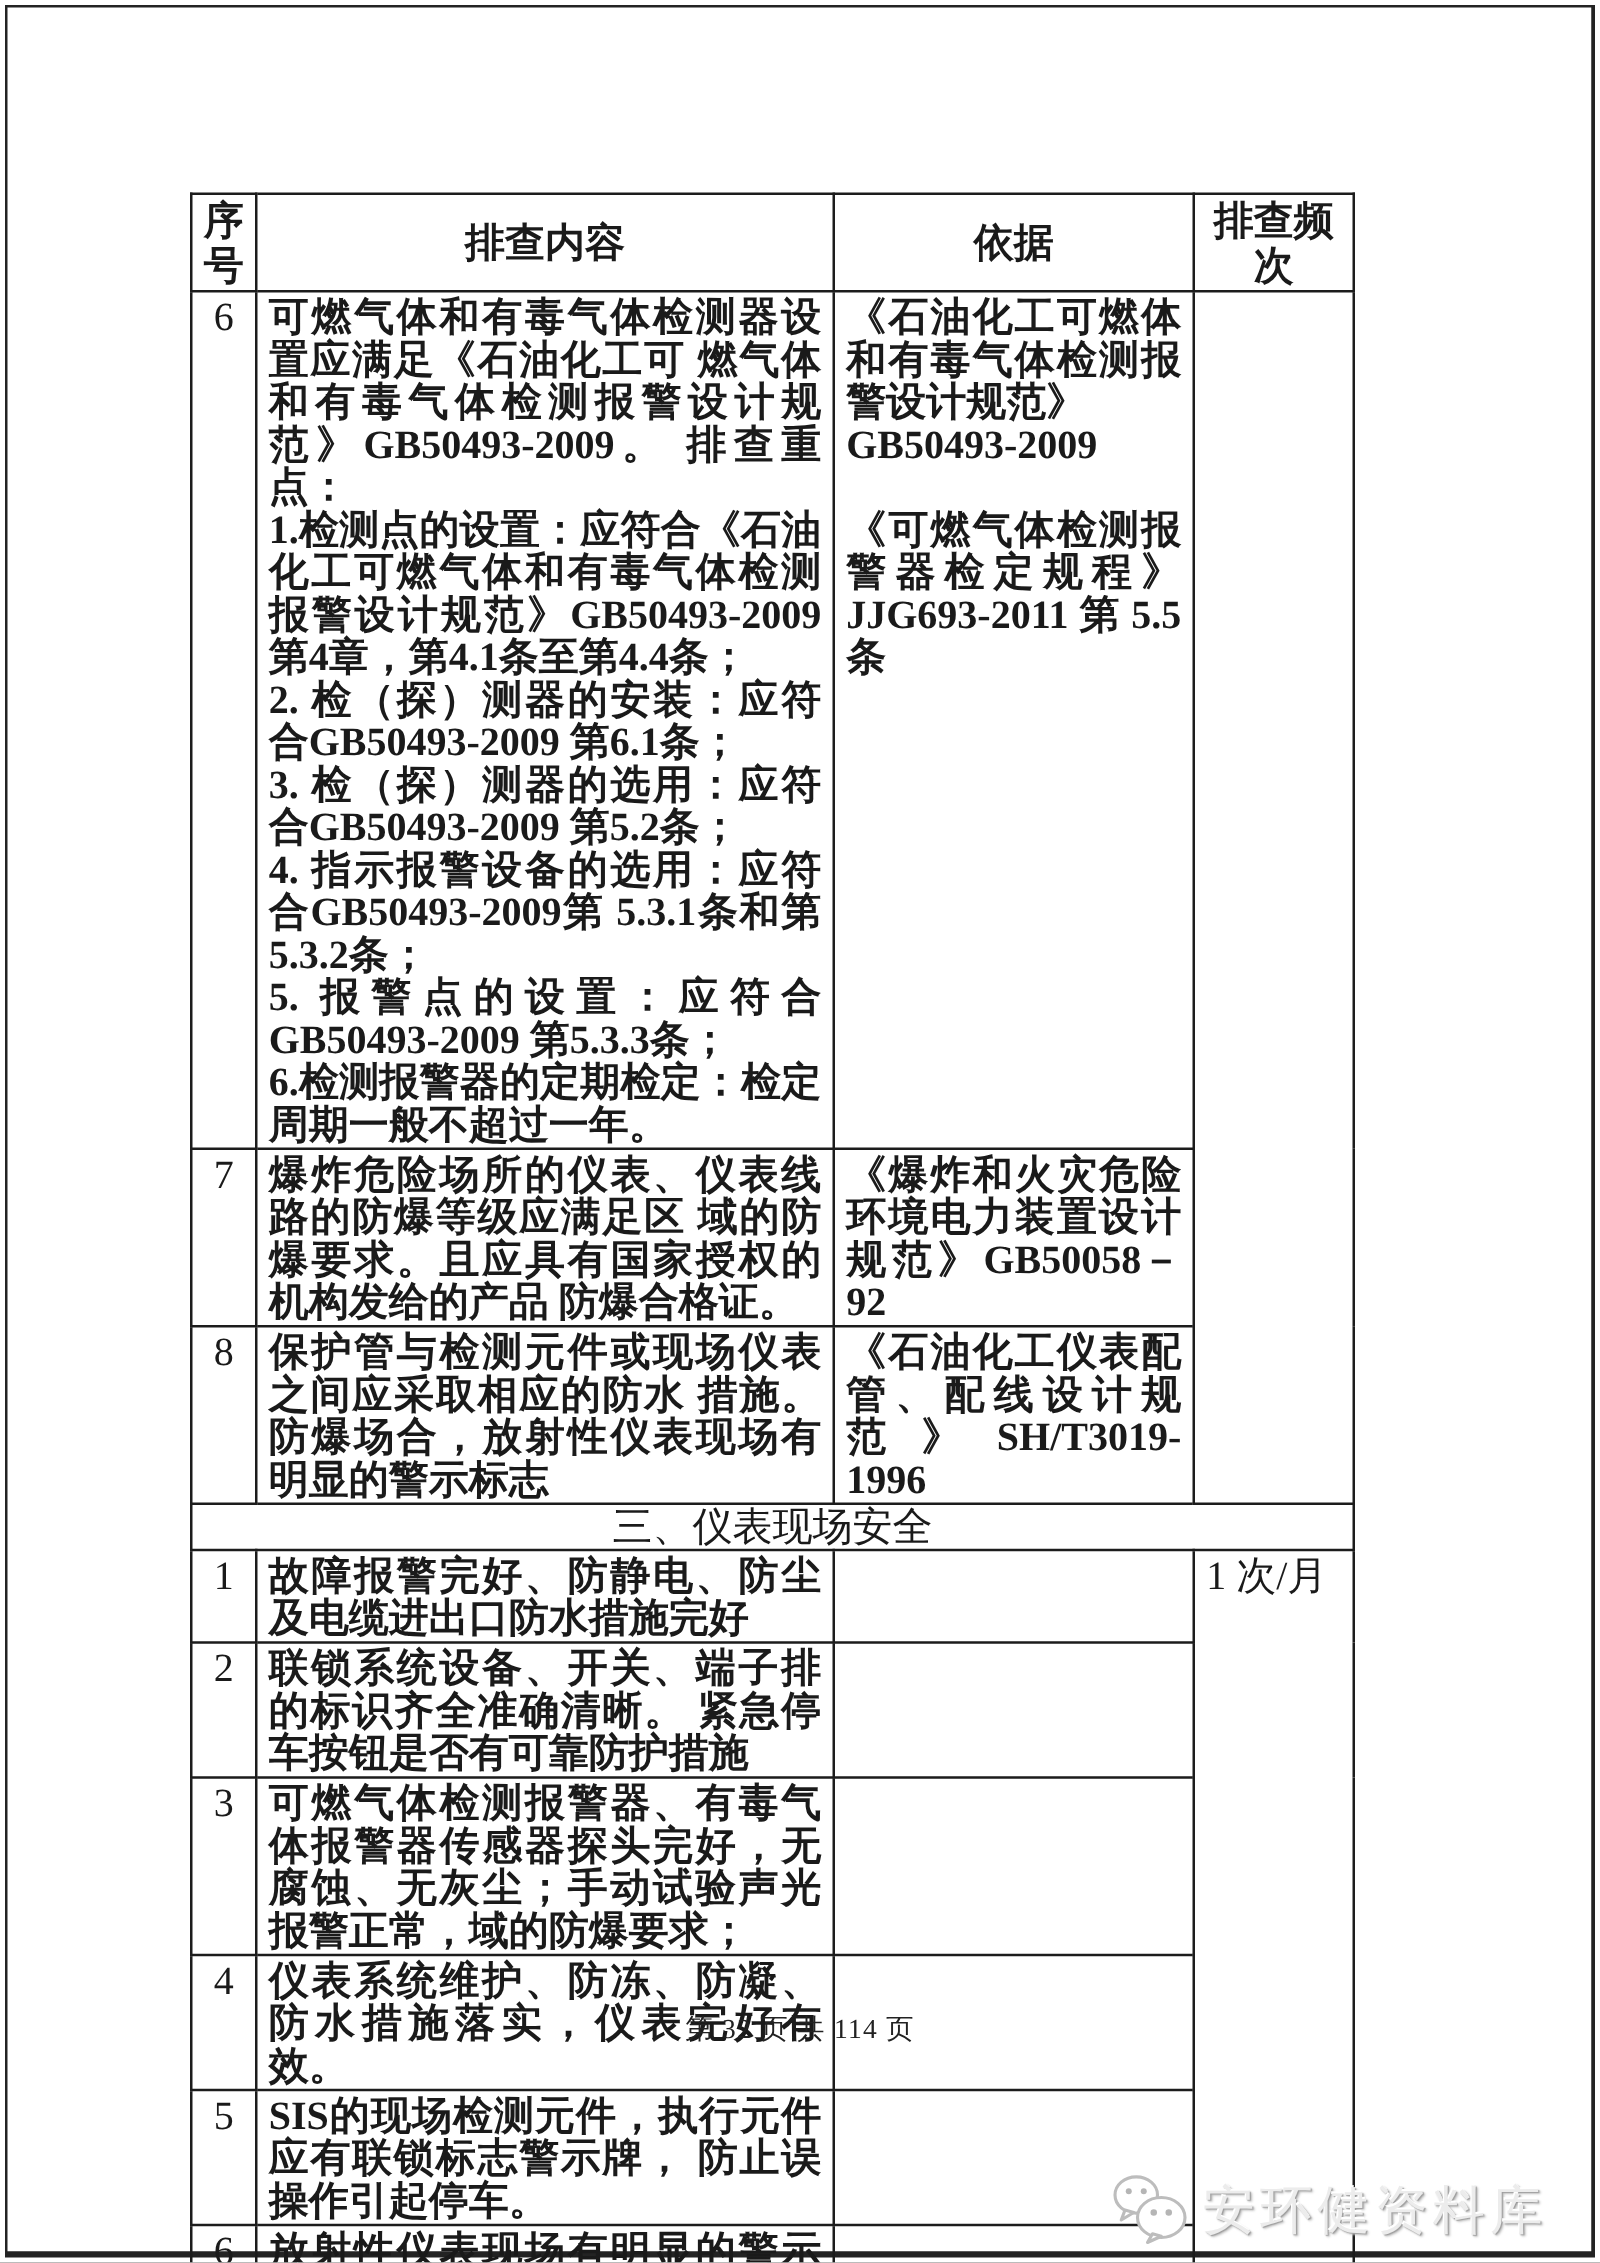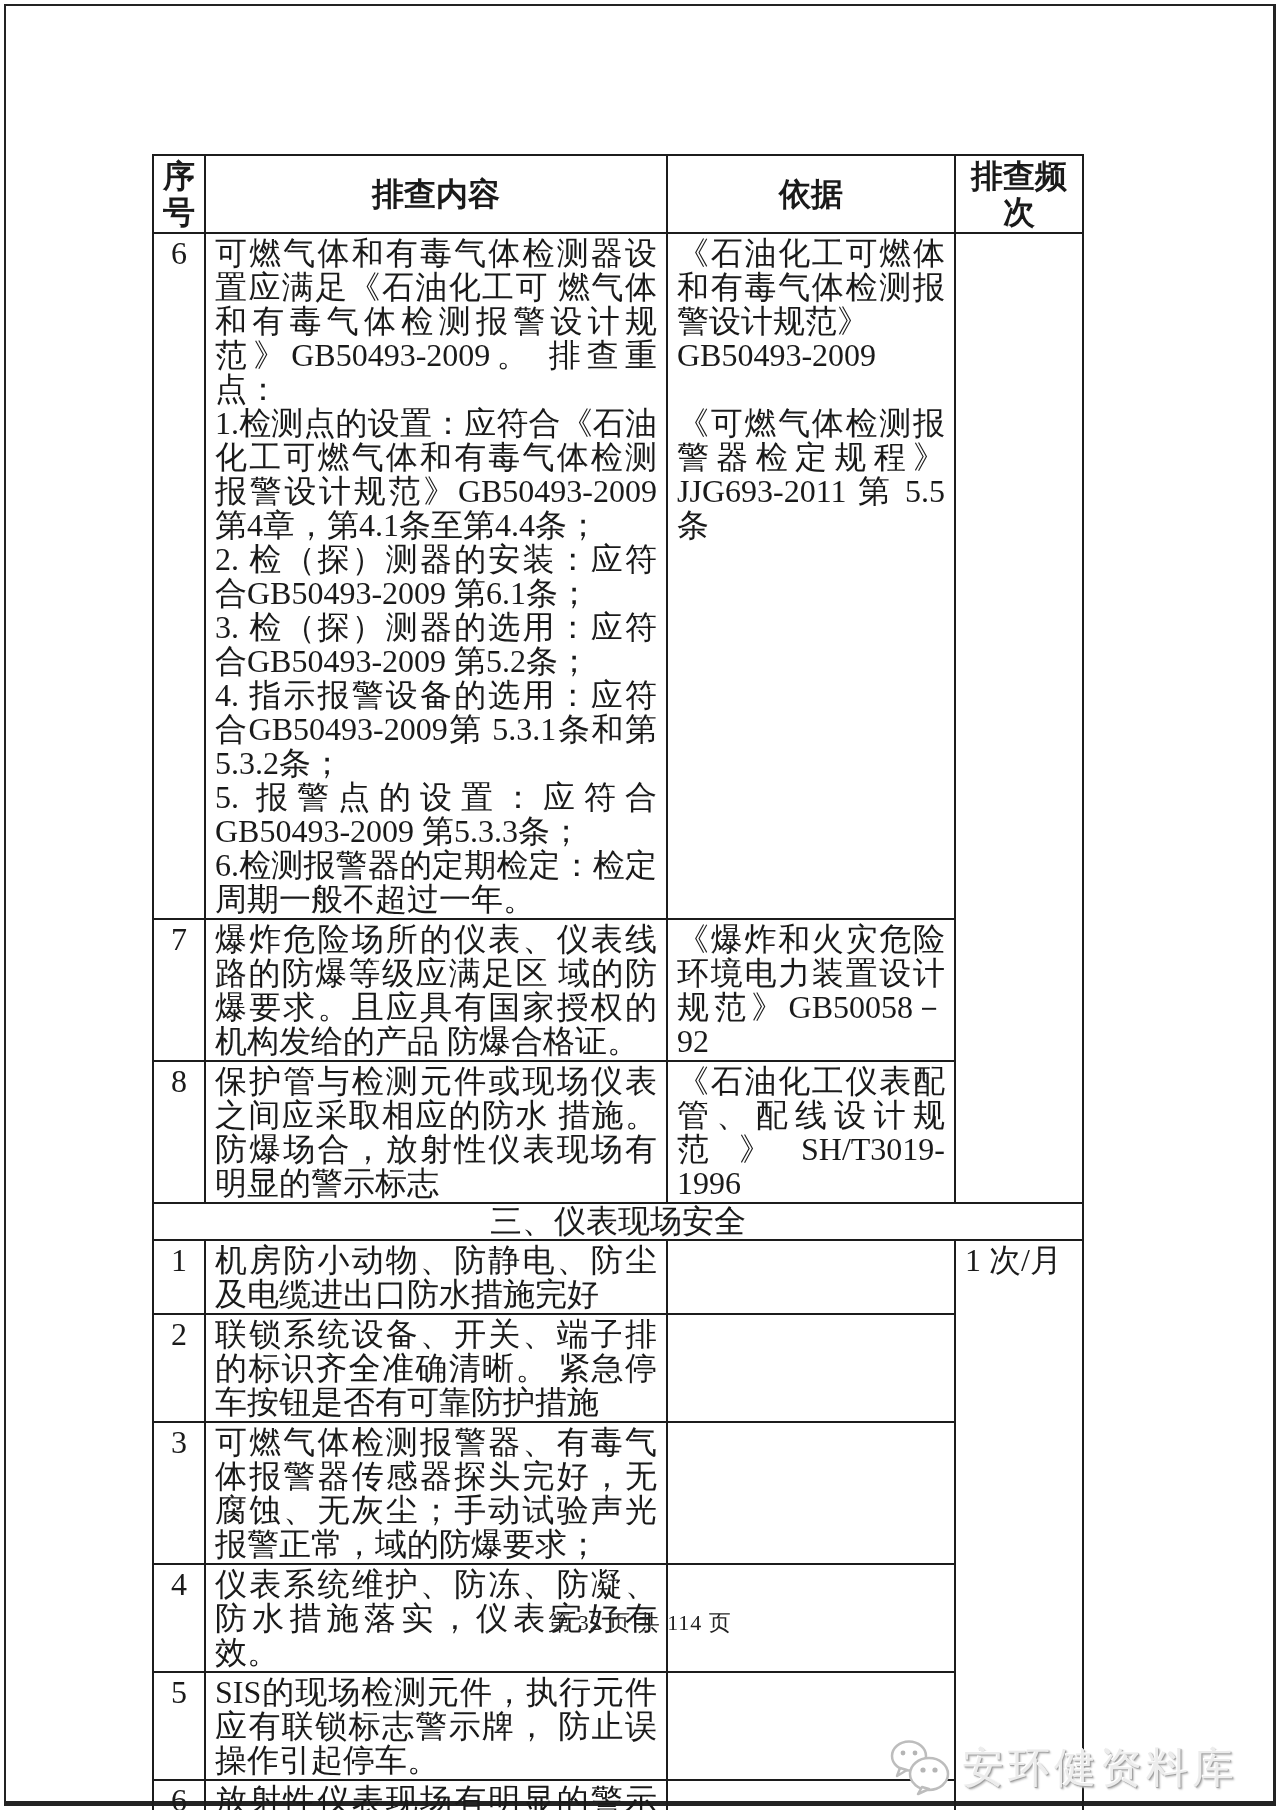--- a/index.html
+++ b/index.html
@@ -47,20 +47,21 @@
   td.no {
     text-align:center;
     vertical-align:middle;
     padding:0 2px;
   }
   td.content, td.basis {
     text-align:justify;
     white-space:pre-line;
     word-break:normal;
     overflow-wrap:normal;
+    font-weight:bold;
   }
   td.freq { vertical-align:top; padding-top:4px; }
   td.section {
     padding:0 6px;
     line-height:31px;
     white-space:nowrap;
     overflow:hidden;
     text-align:center;
   }
   .footer {
@@ -130,21 +131,21 @@
         <td class="content">保护管与检测元件或现场仪表之间应采取相应的防水 措施。防爆场合，放射性仪表现场有明显的警示标志</td>
         <td class="basis">《石油化工仪表配管、配线设计规范》SH/T3019-1996</td>
       </tr>
 
       <tr style="height:32px;">
         <td class="section" colspan="4">三、仪表现场安全</td>
       </tr>
 
       <tr style="height:68px;">
         <td class="no">1</td>
-        <td class="content">机房防小动物、防静电、防尘及电缆进出口防水措施完好</td>
+        <td class="content">故障报警完好、防静电、防尘及电缆进出口防水措施完好</td>
         <td class="basis"></td>
         <td class="freq" rowspan="6">1 次/月</td>
       </tr>
       <tr style="height:100px;">
         <td class="no">2</td>
         <td class="content">联锁系统设备、开关、端子排的标识齐全准确清晰。 紧急停车按钮是否有可靠防护措施</td>
         <td class="basis"></td>
       </tr>
       <tr style="height:102px;">
         <td class="no">3</td>

